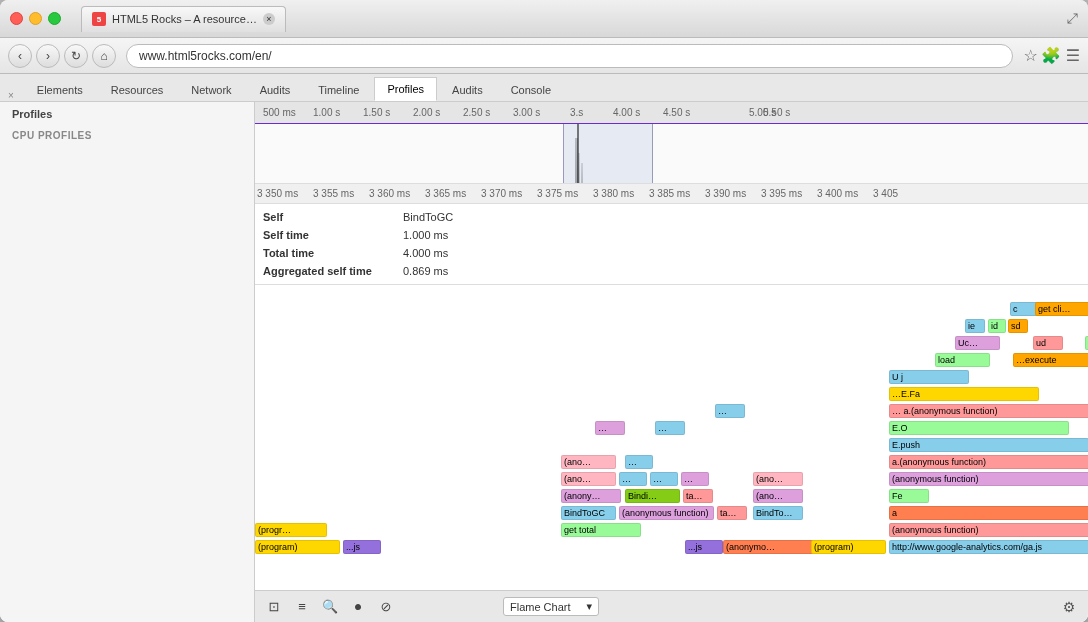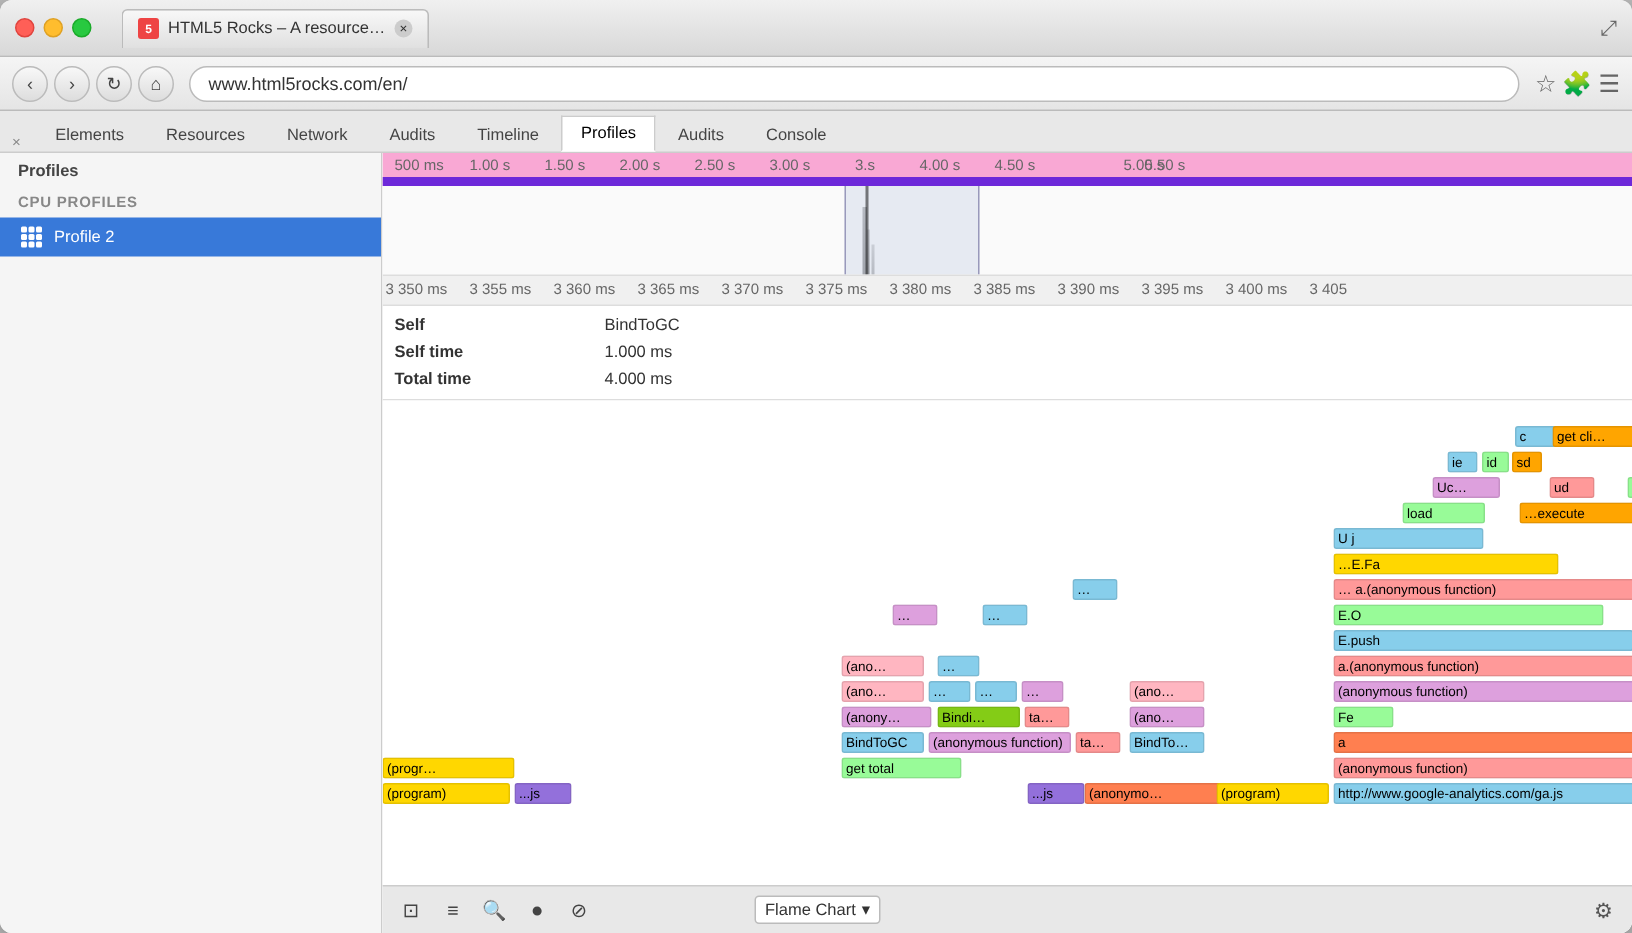--- a/index.html
+++ b/index.html
@@ -382,21 +382,21 @@
 
     .toolbar-select {
       display: flex;
       align-items: center;
       background: white;
       border: 1px solid #bbb;
       border-radius: 3px;
       padding: 2px 6px;
       font-size: 11px;
       color: #333;
-      gap: 4px;
+      gap: 16px;
       cursor: pointer;
       margin-left: 100px;
     }
 
     .gear-btn {
       margin-left: auto;
       width: 22px;
       height: 22px;
       display: flex;
       align-items: center;
@@ -454,41 +454,25 @@
       <div class="devtools-tab active">Profiles</div>
       <div class="devtools-tab">Audits</div>
       <div class="devtools-tab">Console</div>
     </div>
 
     <div class="devtools-body">
 
       <div class="sidebar">
         <div class="sidebar-section-header">Profiles</div>
         <div class="sidebar-category">CPU PROFILES</div>
-        <div class="sidebar-item selected">
-          <div class="sidebar-item-icon">
-            <div class="grid-icon">
-              <div class="grid-cell"></div>
-                <div class="grid-cell"></div>
-                <div class="grid-cell"></div>
-              <div class="grid-cell"></div>
-                <div class="grid-cell"></div>
-                <div class="grid-cell"></div>
-              <div class="grid-cell"></div>
-                <div class="grid-cell"></div>
-                <div class="grid-cell"></div>
-            </div>
-          </div>
-          <span>Profile 2</span>
-        </div>
       </div>
 
       <div class="main-content">
 
-        <div class="timeline-ruler" style="position:relative; height:22px; background:#f9a8d4; border-bottom:6px solid #6d28d9; overflow:hidden;">
+        <div class="timeline-ruler" style="position:relative; height:22px; background:#e5e5e5; border-bottom:1px solid #6d28d9; overflow:hidden;">
           <span class="ruler-mark" style="left:8px;">500 ms</span>
           <span class="ruler-mark" style="left:58px;">1.00 s</span>
           <span class="ruler-mark" style="left:108px;">1.50 s</span>
           <span class="ruler-mark" style="left:158px;">2.00 s</span>
           <span class="ruler-mark" style="left:208px;">2.50 s</span>
           <span class="ruler-mark" style="left:258px;">3.00 s</span>
           <span class="ruler-mark" style="left:315px;">3.​​s</span>
           <span class="ruler-mark" style="left:358px;">4.00 s</span>
           <span class="ruler-mark" style="left:408px;">4.50 s</span>
           <span class="ruler-mark" style="left:458px;margin-left:36px;">5.00 s</span>
@@ -527,32 +511,36 @@
               <span class="info-value">BindToGC</span>
             </div>
             <div class="info-row">
               <span class="info-label">Self time</span>
               <span class="info-value">1.000 ms</span>
             </div>
             <div class="info-row">
               <span class="info-label">Total time</span>
               <span class="info-value">4.000 ms</span>
             </div>
+            <div class="info-row">
+              <span class="info-label">Aggregated self time</span>
+              <span class="info-value">0.869 ms</span>
+            </div>
           </div>
         </div>
 
         <div class="flame-chart-area" id="flame-chart-area" style="position:relative; overflow:hidden; background:white; flex:1;">
 
         <div class="flame-bar" style="left: 0px; top: 255px; width: 85px; background-color: rgb(255, 215, 0); color: rgb(0, 0, 0); font-size: 9px;">(program)</div>
             <div class="flame-bar" style="left: 88px; top: 255px; width: 38px; background-color: rgb(147, 112, 219); color: rgb(0, 0, 0); font-size: 9px;">...js</div>
             <div class="flame-bar" style="left: 430px; top: 255px; width: 38px; background-color: rgb(147, 112, 219); color: rgb(0, 0, 0); font-size: 9px;">...js</div>
             <div class="flame-bar" style="left: 468px; top: 255px; width: 108px; background-color: rgb(255, 127, 80); color: rgb(0, 0, 0); font-size: 9px;">(anonymo…</div>
             <div class="flame-bar" style="left: 556px; top: 255px; width: 75px; background-color: rgb(255, 215, 0); color: rgb(0, 0, 0); font-size: 9px;">(program)</div>
             <div class="flame-bar" style="left: 634px; top: 255px; width: 280px; background-color: rgb(135, 206, 235); color: rgb(0, 0, 0); font-size: 9px;">http://www.google-analytics.com/ga.js</div>
-            <div class="flame-bar" style="left: 0px; top: 238px; width: 88px; background-color: rgb(255, 215, 0); color: rgb(0, 0, 0); font-size: 9px;">(progr…</div>
+            <div class="flame-bar" style="left: 0px; top: 238px; width: 72px; background-color: rgb(255, 215, 0); color: rgb(0, 0, 0); font-size: 9px;">(progr…</div>
             <div class="flame-bar" style="left: 306px; top: 238px; width: 80px; background-color: rgb(152, 251, 152); color: rgb(0, 0, 0); font-size: 9px;">get total</div>
             <div class="flame-bar" style="left: 634px; top: 238px; width: 284px; background-color: rgb(255, 153, 153); color: rgb(0, 0, 0); font-size: 9px;">(anonymous function)</div>
             <div class="flame-bar" style="left: 306px; top: 221px; width: 55px; background-color: rgb(135, 206, 235); color: rgb(0, 0, 0); font-size: 9px;">BindToGC</div>
             <div class="flame-bar" style="left: 364px; top: 221px; width: 95px; background-color: rgb(221, 160, 221); color: rgb(0, 0, 0); font-size: 9px;">(anonymous function)</div>
             <div class="flame-bar" style="left: 462px; top: 221px; width: 30px; background-color: rgb(255, 153, 153); color: rgb(0, 0, 0); font-size: 9px;">ta…</div>
             <div class="flame-bar" style="left: 498px; top: 221px; width: 50px; background-color: rgb(135, 206, 235); color: rgb(0, 0, 0); font-size: 9px;">BindTo…</div>
             <div class="flame-bar" style="left: 634px; top: 221px; width: 284px; background-color: rgb(255, 127, 80); color: rgb(0, 0, 0); font-size: 9px;">a</div>
             <div class="flame-bar" style="left: 306px; top: 204px; width: 60px; background-color: rgb(221, 160, 221); color: rgb(0, 0, 0); font-size: 9px;">(anony…</div>
             <div class="flame-bar" style="left: 370px; top: 204px; width: 55px; background-color: #84cc16; color: rgb(0, 0, 0); font-size: 9px;">Bindi…</div>
             <div class="flame-bar" style="left: 428px; top: 204px; width: 30px; background-color: rgb(255, 153, 153); color: rgb(0, 0, 0); font-size: 9px;">ta…</div>
@@ -562,21 +550,21 @@
             <div class="flame-bar" style="left: 364px; top: 187px; width: 28px; background-color: rgb(135, 206, 235); color: rgb(0, 0, 0); font-size: 9px;">…</div>
             <div class="flame-bar" style="left: 395px; top: 187px; width: 28px; background-color: rgb(135, 206, 235); color: rgb(0, 0, 0); font-size: 9px;">…</div>
             <div class="flame-bar" style="left: 426px; top: 187px; width: 28px; background-color: rgb(221, 160, 221); color: rgb(0, 0, 0); font-size: 9px;">…</div>
             <div class="flame-bar" style="left: 498px; top: 187px; width: 50px; background-color: rgb(255, 182, 193); color: rgb(0, 0, 0); font-size: 9px;">(ano…</div>
             <div class="flame-bar" style="left: 634px; top: 187px; width: 280px; background-color: rgb(221, 160, 221); color: rgb(0, 0, 0); font-size: 9px;">(anonymous function)</div>
             <div class="flame-bar" style="left: 634px; top: 170px; width: 280px; background-color: rgb(255, 153, 153); color: rgb(0, 0, 0); font-size: 9px;">a.(anonymous function)</div>
             <div class="flame-bar" style="left: 634px; top: 153px; width: 200px; background-color: rgb(135, 206, 235); color: rgb(0, 0, 0); font-size: 9px;">E.push</div>
             <div class="flame-bar" style="left: 634px; top: 136px; width: 180px; background-color: rgb(152, 251, 152); color: rgb(0, 0, 0); font-size: 9px;">E.O</div>
             <div class="flame-bar" style="left: 634px; top: 119px; width: 280px; background-color: rgb(255, 153, 153); color: rgb(0, 0, 0); font-size: 9px;">… a.(anonymous function)</div>
             <div class="flame-bar" style="left: 634px; top: 102px; width: 150px; background-color: rgb(255, 215, 0); color: rgb(0, 0, 0); font-size: 9px;">…E.Fa</div>
-            <div class="flame-bar" style="left: 634px; top: 85px; width: 100px; background-color: rgb(135, 206, 235); color: rgb(0, 0, 0); font-size: 9px;">U j</div>
+            <div class="flame-bar" style="left: 634px; top: 85px; width: 80px; background-color: rgb(135, 206, 235); color: rgb(0, 0, 0); font-size: 9px;">U j</div>
             <div class="flame-bar" style="left: 680px; top: 68px; width: 55px; background-color: rgb(152, 251, 152); color: rgb(0, 0, 0); font-size: 9px;">load</div>
             <div class="flame-bar" style="left: 758px; top: 68px; width: 80px; background-color: rgb(255, 165, 0); color: rgb(0, 0, 0); font-size: 9px;">…execute</div>
             <div class="flame-bar" style="left: 700px; top: 51px; width: 45px; background-color: rgb(221, 160, 221); color: rgb(0, 0, 0); font-size: 9px;">Uc…</div>
             <div class="flame-bar" style="left: 710px; top: 34px; width: 20px; background-color: rgb(135, 206, 235); color: rgb(0, 0, 0); font-size: 9px;">ie</div>
             <div class="flame-bar" style="left: 733px; top: 34px; width: 18px; background-color: rgb(152, 251, 152); color: rgb(0, 0, 0); font-size: 9px;">id</div>
             <div class="flame-bar" style="left: 753px; top: 34px; width: 20px; background-color: rgb(255, 165, 0); color: rgb(0, 0, 0); font-size: 9px;">sd</div>
             <div class="flame-bar" style="left: 778px; top: 51px; width: 30px; background-color: rgb(255, 153, 153); color: rgb(0, 0, 0); font-size: 9px;">ud</div>
             <div class="flame-bar" style="left: 830px; top: 51px; width: 25px; background-color: rgb(152, 251, 152); color: rgb(0, 0, 0); font-size: 9px;">oe</div>
             <div class="flame-bar" style="left: 755px; top: 17px; width: 30px; background-color: rgb(135, 206, 235); color: rgb(0, 0, 0); font-size: 9px;">c</div>
             <div class="flame-bar" style="left: 780px; top: 17px; width: 55px; background-color: rgb(255, 165, 0); color: rgb(0, 0, 0); font-size: 9px;">get cli…</div>

